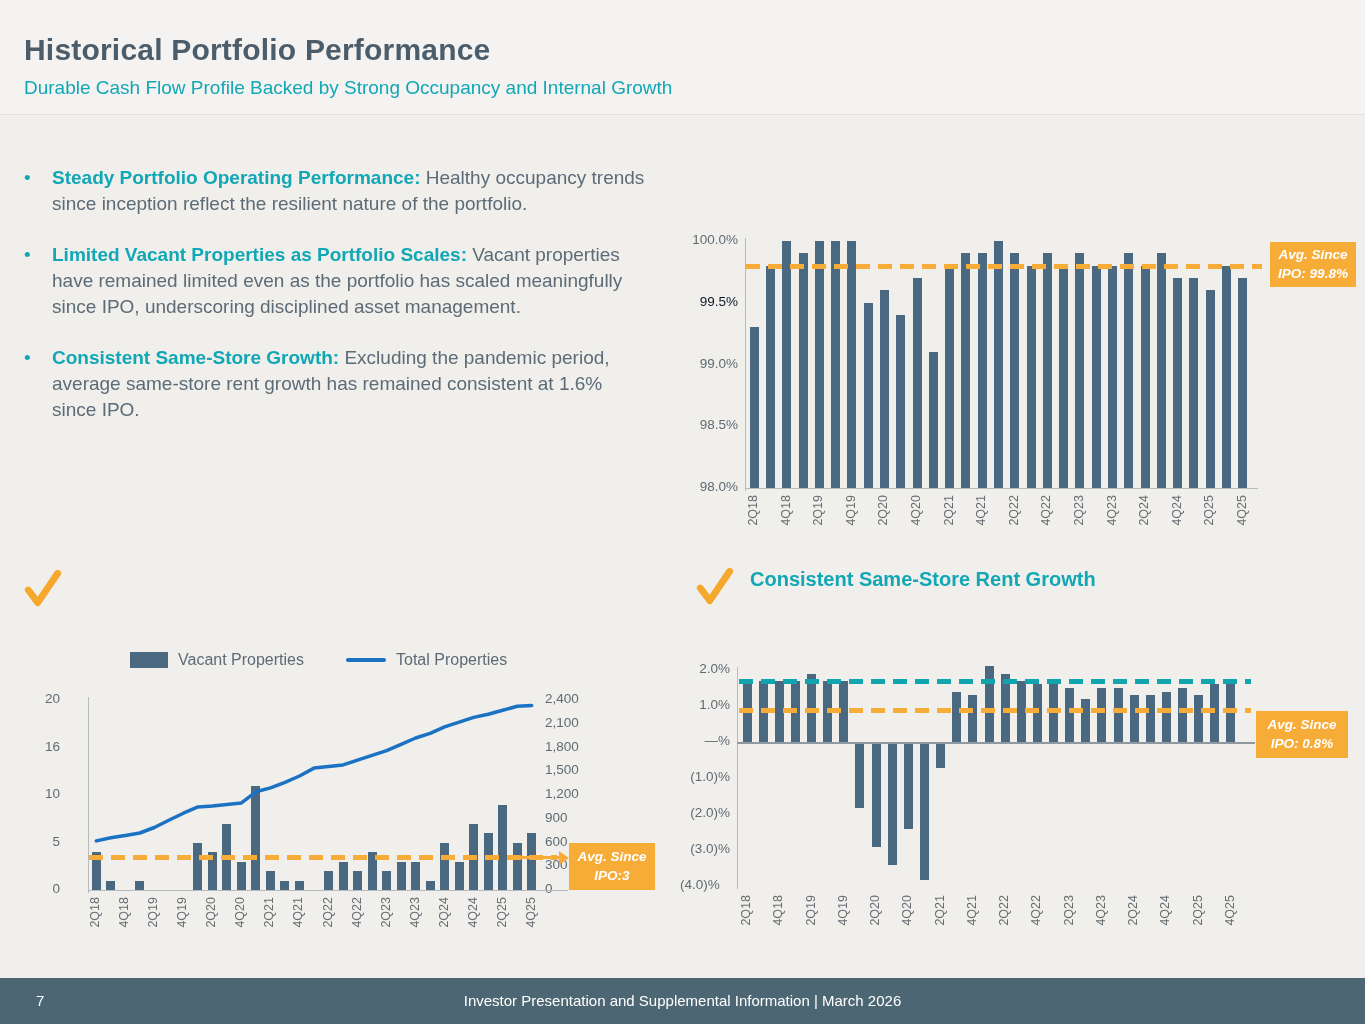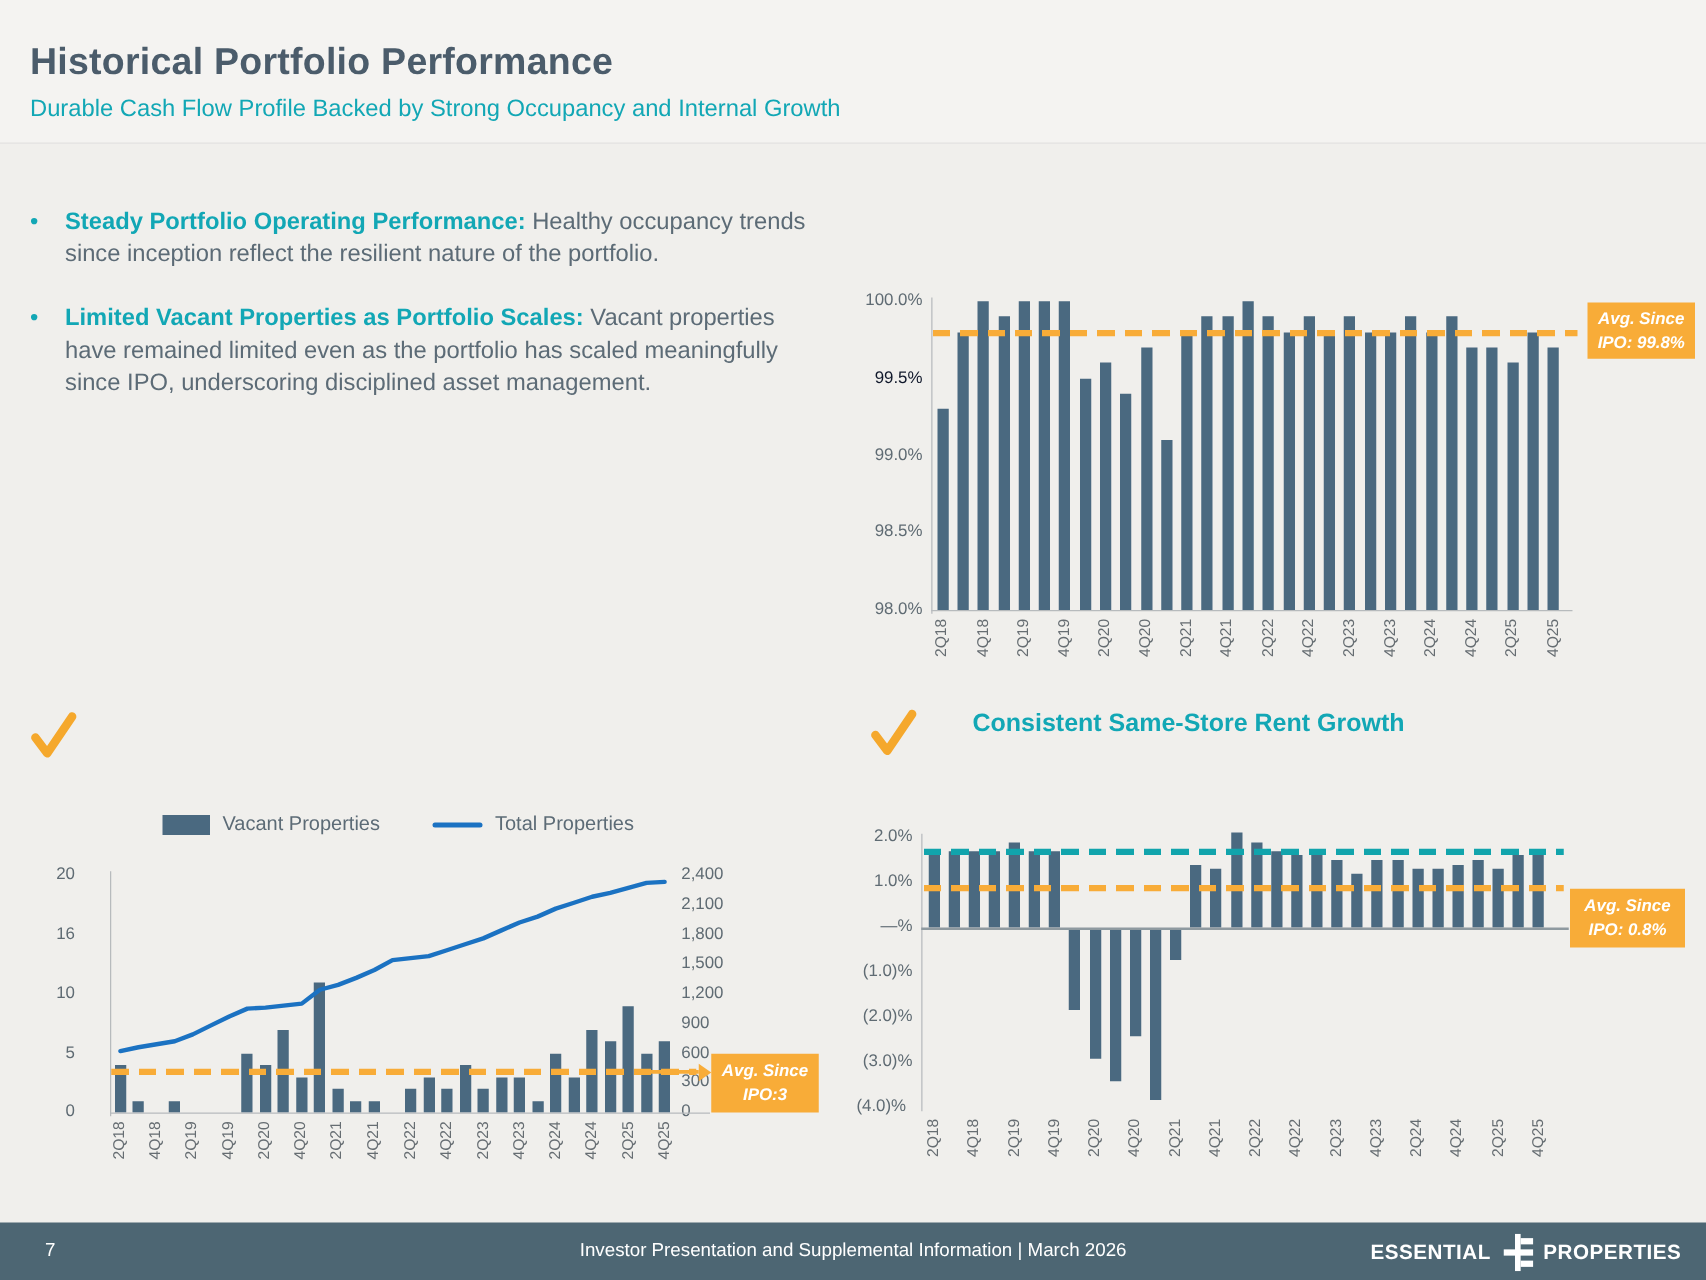--- a/index.html
+++ b/index.html
@@ -52,20 +52,24 @@
   </div>
 
   <ul class="bullets">
     <li>
       <span class="dot"></span>
       <span><span class="lead">Steady Portfolio Operating Performance:</span><span> Healthy occupancy trends since inception reflect the resilient nature of the portfolio.</span></span>
     </li>
     <li>
       <span class="dot"></span>
       <span><span class="lead">Limited Vacant Properties as Portfolio Scales:</span><span> Vacant properties have remained limited even as the portfolio has scaled meaningfully since IPO, underscoring disciplined asset management.</span></span>
+    </li>
+    <li>
+      <span class="dot"></span>
+      <span><span class="lead">Consistent Same-Store Growth:</span><span> Excluding the pandemic period, average same-store rent growth has remained consistent at 1.6% since IPO.</span></span>
     </li>
   </ul>
 
   <div class="chart" id="occ-chart" style="left:680px;top:235px;width:685px;height:318px;">
       <div style="position: absolute; left: 0px; top: -3px; width: 58px; text-align: right; font-size: 13.5px; color: rgb(95, 107, 115);">100.0%</div>
       <div style="position: absolute; left: 0px; top: 58.75px; width: 58px; text-align: right; font-size: 13.5px; color: #0f172a;">99.5%</div>
       <div style="position: absolute; left: 0px; top: 120.5px; width: 58px; text-align: right; font-size: 13.5px; color: rgb(95, 107, 115);">99.0%</div>
       <div style="position: absolute; left: 0px; top: 182.25px; width: 58px; text-align: right; font-size: 13.5px; color: rgb(95, 107, 115);">98.5%</div>
       <div style="position: absolute; left: 0px; top: 244px; width: 58px; text-align: right; font-size: 13.5px; color: rgb(95, 107, 115);">98.0%</div>
       <div style="position: absolute; left: 65px; top: 3px; width: 1px; height: 253px; background: rgb(183, 187, 189);"></div>
@@ -193,36 +197,36 @@
       <div style="position: absolute; left: 301.516px; top: 209px; writing-mode: vertical-rl; transform: rotate(180deg); font-size: 12.5px; line-height: 13px; color: rgb(102, 109, 114); white-space: nowrap;">2Q22</div>
       <div style="position: absolute; left: 330.548px; top: 209px; writing-mode: vertical-rl; transform: rotate(180deg); font-size: 12.5px; line-height: 13px; color: rgb(102, 109, 114); white-space: nowrap;">4Q22</div>
       <div style="position: absolute; left: 359.581px; top: 209px; writing-mode: vertical-rl; transform: rotate(180deg); font-size: 12.5px; line-height: 13px; color: rgb(102, 109, 114); white-space: nowrap;">2Q23</div>
       <div style="position: absolute; left: 388.613px; top: 209px; writing-mode: vertical-rl; transform: rotate(180deg); font-size: 12.5px; line-height: 13px; color: rgb(102, 109, 114); white-space: nowrap;">4Q23</div>
       <div style="position: absolute; left: 417.645px; top: 209px; writing-mode: vertical-rl; transform: rotate(180deg); font-size: 12.5px; line-height: 13px; color: rgb(102, 109, 114); white-space: nowrap;">2Q24</div>
       <div style="position: absolute; left: 446.677px; top: 209px; writing-mode: vertical-rl; transform: rotate(180deg); font-size: 12.5px; line-height: 13px; color: rgb(102, 109, 114); white-space: nowrap;">4Q24</div>
       <div style="position: absolute; left: 475.71px; top: 209px; writing-mode: vertical-rl; transform: rotate(180deg); font-size: 12.5px; line-height: 13px; color: rgb(102, 109, 114); white-space: nowrap;">2Q25</div>
       <div style="position: absolute; left: 504.742px; top: 209px; writing-mode: vertical-rl; transform: rotate(180deg); font-size: 12.5px; line-height: 13px; color: rgb(102, 109, 114); white-space: nowrap;">4Q25</div>
     </div>
 
-  <div class="phead" style="left:694px;top:566px;width:620px;gap:28px;">
+  <div class="phead" style="left:694px;top:566px;width:620px;">
     <svg width="42" height="42" viewBox="0 0 40 40">
       <path d="M6 21 L15 33 L34 5" fill="none" stroke="#f5a82c" stroke-width="6.5" stroke-linecap="round" stroke-linejoin="round"></path>
     </svg>
     <div>
       <div class="ctitle">Consistent Same-Store Rent Growth</div>
     </div>
   </div>
   <div class="chart" id="ssr-chart" style="left:680px;top:650px;width:685px;height:312px;">
       <div style="position: absolute; left: 0px; top: 11px; width: 50px; text-align: right; font-size: 13.5px; color: rgb(95, 107, 115);">2.0%</div>
       <div style="position: absolute; left: 0px; top: 47px; width: 50px; text-align: right; font-size: 13.5px; color: rgb(95, 107, 115);">1.0%</div>
       <div style="position: absolute; left: 0px; top: 83px; width: 50px; text-align: right; font-size: 13.5px; color: rgb(95, 107, 115);">—%</div>
       <div style="position: absolute; left: 0px; top: 119px; width: 50px; text-align: right; font-size: 13.5px; color: rgb(95, 107, 115);">(1.0)%</div>
       <div style="position: absolute; left: 0px; top: 155px; width: 50px; text-align: right; font-size: 13.5px; color: rgb(95, 107, 115);">(2.0)%</div>
       <div style="position: absolute; left: 0px; top: 191px; width: 50px; text-align: right; font-size: 13.5px; color: rgb(95, 107, 115);">(3.0)%</div>
-      <div style="position: absolute; left: 0px; top: 227px; width: 50px; text-align: center; font-size: 13.5px; color: rgb(95, 107, 115);">(4.0)%</div>
+      <div style="position: absolute; left: 0px; top: 227px; width: 50px; text-align: left; font-size: 13.5px; color: rgb(95, 107, 115);">(4.0)%</div>
       <div style="position: absolute; left: 57px; top: 17px; width: 1px; height: 222px; background: rgb(183, 187, 189);"></div>
       <div style="position: absolute; left: 62.5645px; top: 30.8px; width: 9px; height: 61.2px; background: rgb(74, 105, 128);"></div>
       <div style="position: absolute; left: 78.6935px; top: 30.8px; width: 9px; height: 61.2px; background: rgb(74, 105, 128);"></div>
       <div style="position: absolute; left: 94.8226px; top: 30.8px; width: 9px; height: 61.2px; background: rgb(74, 105, 128);"></div>
       <div style="position: absolute; left: 110.952px; top: 30.8px; width: 9px; height: 61.2px; background: rgb(74, 105, 128);"></div>
       <div style="position: absolute; left: 127.081px; top: 23.6px; width: 9px; height: 68.4px; background: rgb(74, 105, 128);"></div>
       <div style="position: absolute; left: 143.21px; top: 30.8px; width: 9px; height: 61.2px; background: rgb(74, 105, 128);"></div>
       <div style="position: absolute; left: 159.339px; top: 30.8px; width: 9px; height: 61.2px; background: rgb(74, 105, 128);"></div>
       <div style="position: absolute; left: 175.468px; top: 93px; width: 9px; height: 64.8px; background: rgb(74, 105, 128);"></div>
       <div style="position: absolute; left: 191.597px; top: 93px; width: 9px; height: 104.4px; background: rgb(74, 105, 128);"></div>
@@ -267,27 +271,15 @@
       <div style="position: absolute; left: 479.419px; top: 245px; writing-mode: vertical-rl; transform: rotate(180deg); font-size: 12.5px; line-height: 13px; color: rgb(102, 109, 114); white-space: nowrap;">4Q24</div>
       <div style="position: absolute; left: 511.677px; top: 245px; writing-mode: vertical-rl; transform: rotate(180deg); font-size: 12.5px; line-height: 13px; color: rgb(102, 109, 114); white-space: nowrap;">2Q25</div>
       <div style="position: absolute; left: 543.935px; top: 245px; writing-mode: vertical-rl; transform: rotate(180deg); font-size: 12.5px; line-height: 13px; color: rgb(102, 109, 114); white-space: nowrap;">4Q25</div>
     </div>
 
   <div class="badge orange" style="left:1256px;top:711px;width:92px;height:47px;">Avg. Since IPO: 0.8%</div>
 
   <div class="footer">
     <div class="pnum">7</div>
     <div class="fcenter">Investor Presentation and Supplemental Information |  March 2026</div>
-    <div class="brand">
-      <span>ESSENTIAL</span>
-      <span class="mark">
-        <svg width="26" height="30" viewBox="0 0 26 30">
-          <rect x="11" y="0" width="4.5" height="30" fill="#fff"></rect>
-          <rect x="15.5" y="3.5" width="10" height="5" fill="#fff"></rect>
-          <rect x="2" y="12.5" width="23.5" height="5" fill="#fff"></rect>
-          <rect x="15.5" y="21.5" width="10" height="5" fill="#fff"></rect>
-        </svg>
-      </span>
-      <span>PROPERTIES</span>
-    </div>
   </div>
 
 </div>
 
 </body></html>

